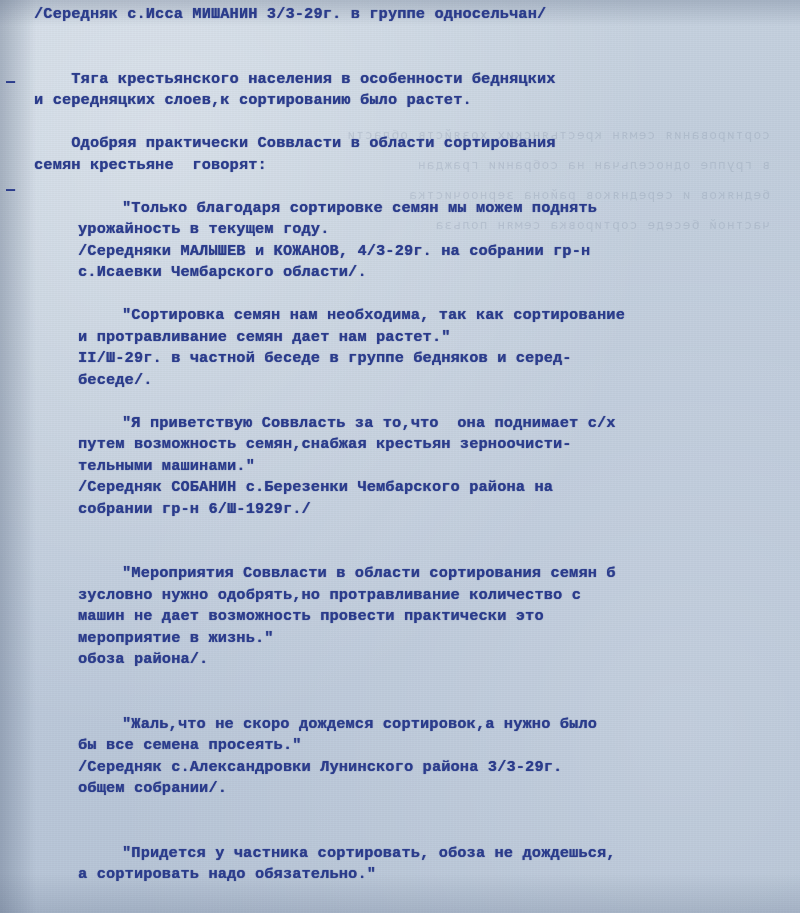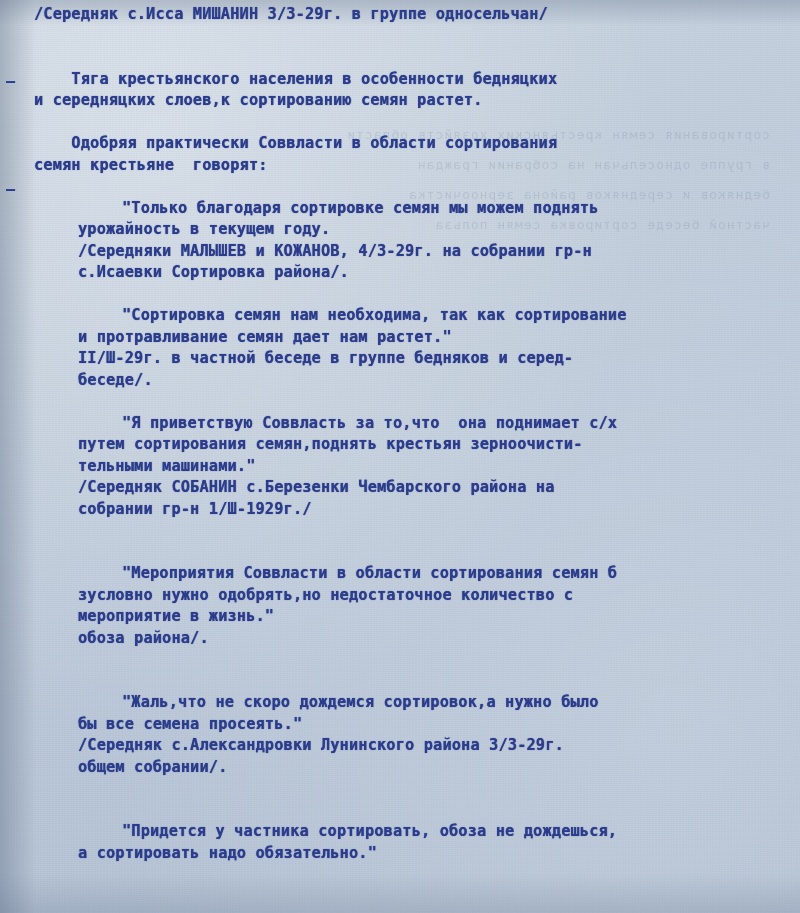--- a/index.html
+++ b/index.html
@@ -80,20 +80,21 @@
     filter: blur(0.18px);
   }
   .para {
     margin: 0 0 0 0;
   }
   .blank {
     height: 21.5px;
   }
   .line {
     white-space: pre;
+    font-family: Liberation Mono, monospace;
   }
   .indent {
     padding-left: 44px;
   }
   .hang-left {
     margin-left: -44px;
   }
   
   .margin-dash {
     position: absolute;
@@ -124,59 +125,60 @@
   <div id="typed">
 
     <div class="para">
       <div class="line hang-left">/Середняк с.Исса МИШАНИН 3/3-29г. в группе односельчан/</div>
     </div>
     <div class="blank"></div>
     <div class="blank"></div>
 
     <div class="para">
       <div class="line hang-left">    Тяга крестьянского населения в особенности бедняцких</div>
-      <div class="line hang-left">и середняцких слоев,к сортированию семян растет.</div>
+      <div class="line hang-left">и середняцких слоев,к сортированию было растет.</div>
     </div>
     <div class="blank"></div>
 
     <div class="para">
       <div class="line hang-left">    Одобряя практически Соввласти в области сортирования</div>
       <div class="line hang-left">семян крестьяне  говорят:</div>
     </div>
     <div class="blank"></div>
 
     <div class="para indent">
       <div class="line">"Только благодаря сортировке семян мы можем поднять</div>
       <div class="line hang-left">урожайность в текущем году.</div>
       <div class="line hang-left">/Середняки МАЛЫШЕВ и КОЖАНОВ, 4/3-29г. на собрании гр-н</div>
-      <div class="line hang-left">с.Исаевки Сортировка района/.</div>
+      <div class="line hang-left">с.Исаевки Чембарского области/.</div>
     </div>
     <div class="blank"></div>
 
     <div class="para indent">
       <div class="line">"Сортировка семян нам необходима, так как сортирование</div>
       <div class="line hang-left">и протравливание семян дает нам растет."</div>
       <div class="line hang-left">II/Ш-29г. в частной беседе в группе бедняков и серед-</div>
       <div class="line hang-left">беседе/.</div>
     </div>
     <div class="blank"></div>
 
     <div class="para indent">
       <div class="line">"Я приветствую Соввласть за то,что  она поднимает с/х</div>
-      <div class="line hang-left">путем сортирования семян,поднять крестьян зерноочисти-</div>
+      <div class="line hang-left">путем возможность семян,снабжая крестьян зерноочисти-</div>
       <div class="line hang-left">тельными машинами."</div>
       <div class="line hang-left">/Середняк СОБАНИН с.Березенки Чембарского района на</div>
-      <div class="line hang-left">собрании гр-н 1/Ш-1929г./</div>
+      <div class="line hang-left">собрании гр-н 6/Ш-1929г./</div>
     </div>
     <div class="blank"></div>
     <div class="blank"></div>
 
     <div class="para indent">
       <div class="line">"Мероприятия Соввласти в области сортирования семян б</div>
-      <div class="line hang-left">зусловно нужно одобрять,но недостаточное количество с</div>
+      <div class="line hang-left">зусловно нужно одобрять,но протравливание количество с</div>
+      <div class="line hang-left">машин не дает возможность провести практически это</div>
       <div class="line hang-left">мероприятие в жизнь."</div>
       <div class="line hang-left">обоза района/.</div>
     </div>
     <div class="blank"></div>
     <div class="blank"></div>
 
     <div class="para indent">
       <div class="line">"Жаль,что не скоро дождемся сортировок,а нужно было</div>
       <div class="line hang-left">бы все семена просеять."</div>
       <div class="line hang-left">/Середняк с.Александровки Лунинского района 3/3-29г.</div>

